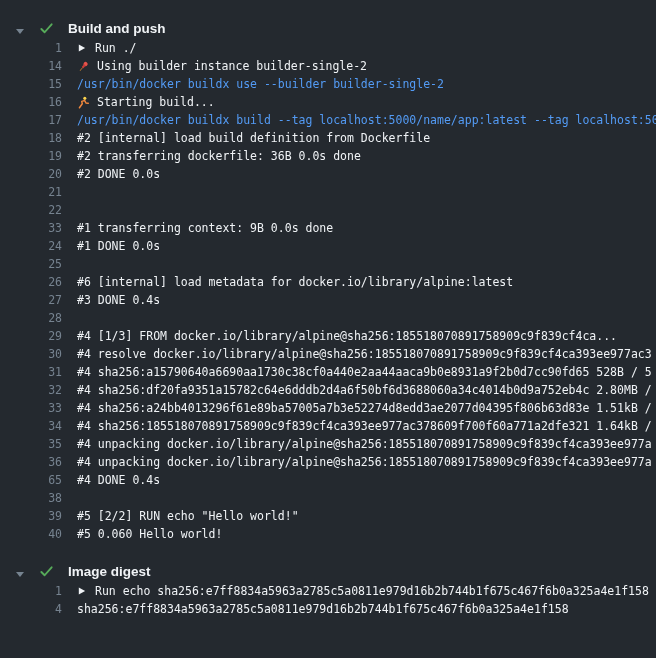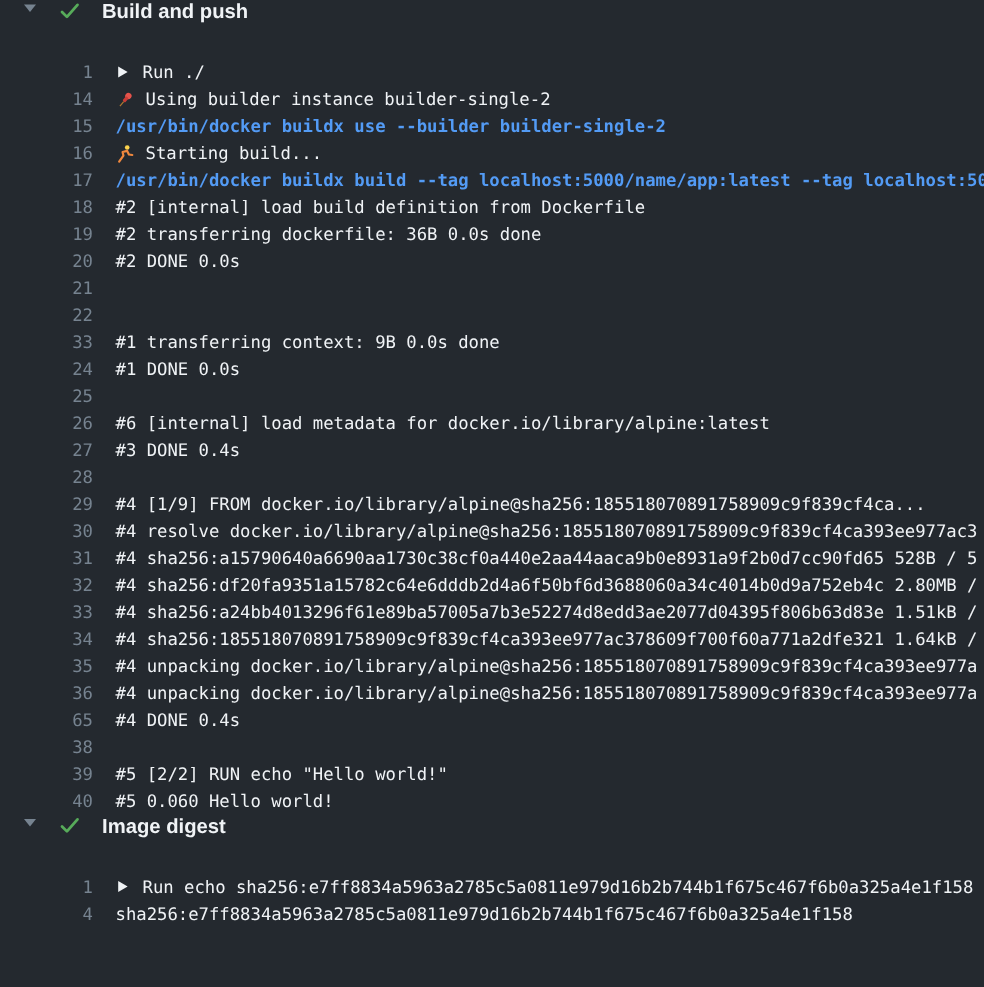--- a/index.html
+++ b/index.html
@@ -12,21 +12,21 @@
     width: 656px;
     height: 658px;
     background: #24292f;
     overflow: hidden;
     font-family: "DejaVu Sans Mono", monospace;
     font-size: 11.5px;
     color: #f0f3f6;
   }
   .section-header {
     display: flex;
-    align-items: flex-start;
+    align-items: flex-end;
     height: 36px;
     padding-left: 14px;
     cursor: pointer;
     user-select: none;
   }
   .chevron {
     width: 12px;
     display: inline-flex;
     align-items: center;
     justify-content: center;
@@ -64,21 +64,21 @@
   }
   .line-content {
     margin-left: 15px;
     white-space: pre;
     color: #f0f3f6;
     display: inline-flex;
     align-items: center;
   }
   .line-content.command {
     color: #539bf5;
-    font-weight: bold;
+    font-weight: normal;
   }
   .run-arrow {
     display: inline-flex;
     align-items: center;
     margin-right: 9px;
   }
   .emoji-icon {
     display: inline-flex;
     align-items: center;
     margin-right: 7px;
@@ -124,21 +124,21 @@
         <div class="log-line"><span class="line-num">19</span><span class="line-content"><span>#2 transferring dockerfile: 36B 0.0s done</span></span></div>
         <div class="log-line"><span class="line-num">20</span><span class="line-content"><span>#2 DONE 0.0s</span></span></div>
         <div class="log-line"><span class="line-num">21</span><span class="line-content"><span></span></span></div>
         <div class="log-line"><span class="line-num">22</span></div>
         <div class="log-line"><span class="line-num">33</span><span class="line-content"><span>#1 transferring context: 9B 0.0s done</span></span></div>
         <div class="log-line"><span class="line-num">24</span><span class="line-content"><span>#1 DONE 0.0s</span></span></div>
         <div class="log-line"><span class="line-num">25</span><span class="line-content"><span></span></span></div>
         <div class="log-line"><span class="line-num">26</span><span class="line-content"><span>#6 [internal] load metadata for docker.io/library/alpine:latest</span></span></div>
         <div class="log-line"><span class="line-num">27</span><span class="line-content"><span>#3 DONE 0.4s</span></span></div>
         <div class="log-line"><span class="line-num">28</span><span class="line-content"><span></span></span></div>
-        <div class="log-line"><span class="line-num">29</span><span class="line-content"><span>#4 [1/9] FROM docker.io/library/alpine@sha256:185518070891758909c9f839cf4ca...</span></span></div>
+        <div class="log-line"><span class="line-num">29</span><span class="line-content"><span>#4 [1/3] FROM docker.io/library/alpine@sha256:185518070891758909c9f839cf4ca...</span></span></div>
         <div class="log-line"><span class="line-num">30</span><span class="line-content"><span>#4 resolve docker.io/library/alpine@sha256:185518070891758909c9f839cf4ca393ee977ac3</span></span></div>
         <div class="log-line"><span class="line-num">31</span><span class="line-content"><span>#4 sha256:a15790640a6690aa1730c38cf0a440e2aa44aaca9b0e8931a9f2b0d7cc90fd65 528B / 5</span></span></div>
         <div class="log-line"><span class="line-num">32</span><span class="line-content"><span>#4 sha256:df20fa9351a15782c64e6dddb2d4a6f50bf6d3688060a34c4014b0d9a752eb4c 2.80MB /</span></span></div>
         <div class="log-line"><span class="line-num">33</span><span class="line-content"><span>#4 sha256:a24bb4013296f61e89ba57005a7b3e52274d8edd3ae2077d04395f806b63d83e 1.51kB /</span></span></div>
         <div class="log-line"><span class="line-num">34</span><span class="line-content"><span>#4 sha256:185518070891758909c9f839cf4ca393ee977ac378609f700f60a771a2dfe321 1.64kB /</span></span></div>
         <div class="log-line"><span class="line-num">35</span><span class="line-content"><span>#4 unpacking docker.io/library/alpine@sha256:185518070891758909c9f839cf4ca393ee977a</span></span></div>
         <div class="log-line"><span class="line-num">36</span><span class="line-content"><span>#4 unpacking docker.io/library/alpine@sha256:185518070891758909c9f839cf4ca393ee977a</span></span></div>
         <div class="log-line"><span class="line-num">65</span><span class="line-content"><span>#4 DONE 0.4s</span></span></div>
         <div class="log-line"><span class="line-num">38</span><span class="line-content"><span></span></span></div>
         <div class="log-line"><span class="line-num">39</span><span class="line-content"><span>#5 [2/2] RUN echo "Hello world!"</span></span></div>

